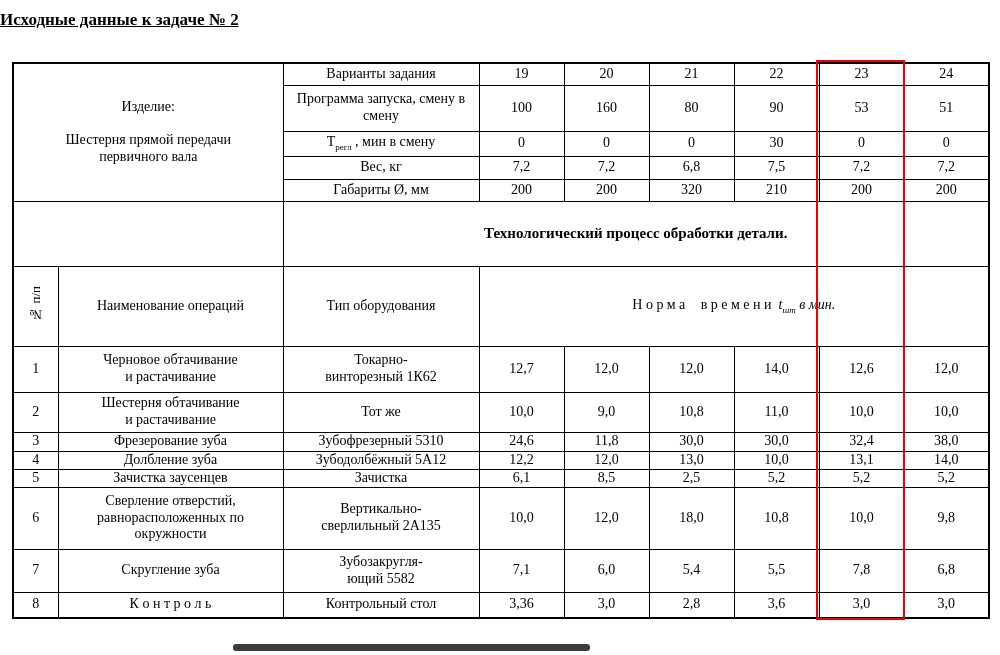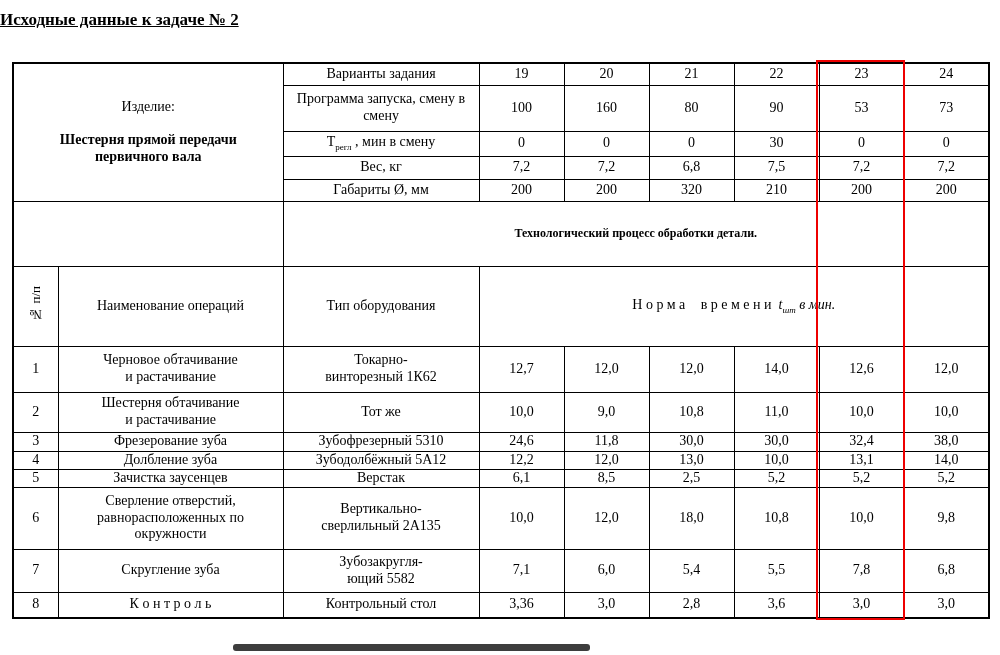--- a/index.html
+++ b/index.html
@@ -18,23 +18,23 @@
   }
   table.main-table, table.main-table td { border:1px solid #000; }
   table.main-table { border:2px solid #000; }
   td {
     text-align:center; vertical-align:middle;
     font-size:14px; line-height:1.18; padding:0 2px; overflow:hidden;
   }
 
   .product-cell { vertical-align:middle; }
   .product-label { margin-bottom:16px; font-size:14px;text-align:center; }
-  .product-name { font-weight:bold; font-size:14px; }
-
-  .tech-title { font-weight:bold; font-size:12px;margin-top:19px; }
+  .product-name { font-weight:normal; font-size:14px; }
+
+  .tech-title { font-weight:bold; font-size:15px;margin-top:19px; }
 
   .vertical {
     display:inline-block; writing-mode:vertical-rl; transform:rotate(180deg);
     font-size:13px; white-space:nowrap;
   }
 
   .preline { white-space:pre-line; }
 
   .norm-hdr { font-size:14px;font-family:Liberation Serif, serif; }
   .ls { letter-spacing:3.5px; word-spacing:5px; }
@@ -84,21 +84,21 @@
     <td>23</td>
     <td>24</td>
   </tr>
   <tr style="height:46px">
     <td>Программа запуска, смену в смену</td>
     <td>100</td>
     <td>160</td>
     <td>80</td>
     <td>90</td>
     <td>53</td>
-    <td>73</td>
+    <td>51</td>
   </tr>
   <tr style="height:25px">
     <td><span>Т</span><sub>регл</sub><span> , мин в смену</span></td>
     <td>0</td>
     <td>0</td>
     <td>0</td>
     <td>30</td>
     <td>0</td>
     <td>0</td>
   </tr>
@@ -180,21 +180,21 @@
     <td>12,2</td>
     <td>12,0</td>
     <td>13,0</td>
     <td>10,0</td>
     <td>13,1</td>
     <td>14,0</td>
   </tr>
   <tr style="height:18px">
     <td>5</td>
     <td class="preline">Зачистка заусенцев</td>
-    <td class="preline">Верстак</td>
+    <td class="preline">Зачистка</td>
     <td>6,1</td>
     <td>8,5</td>
     <td>2,5</td>
     <td>5,2</td>
     <td>5,2</td>
     <td>5,2</td>
   </tr>
   <tr style="height:62px">
     <td>6</td>
     <td class="preline">Сверление отверстий,

